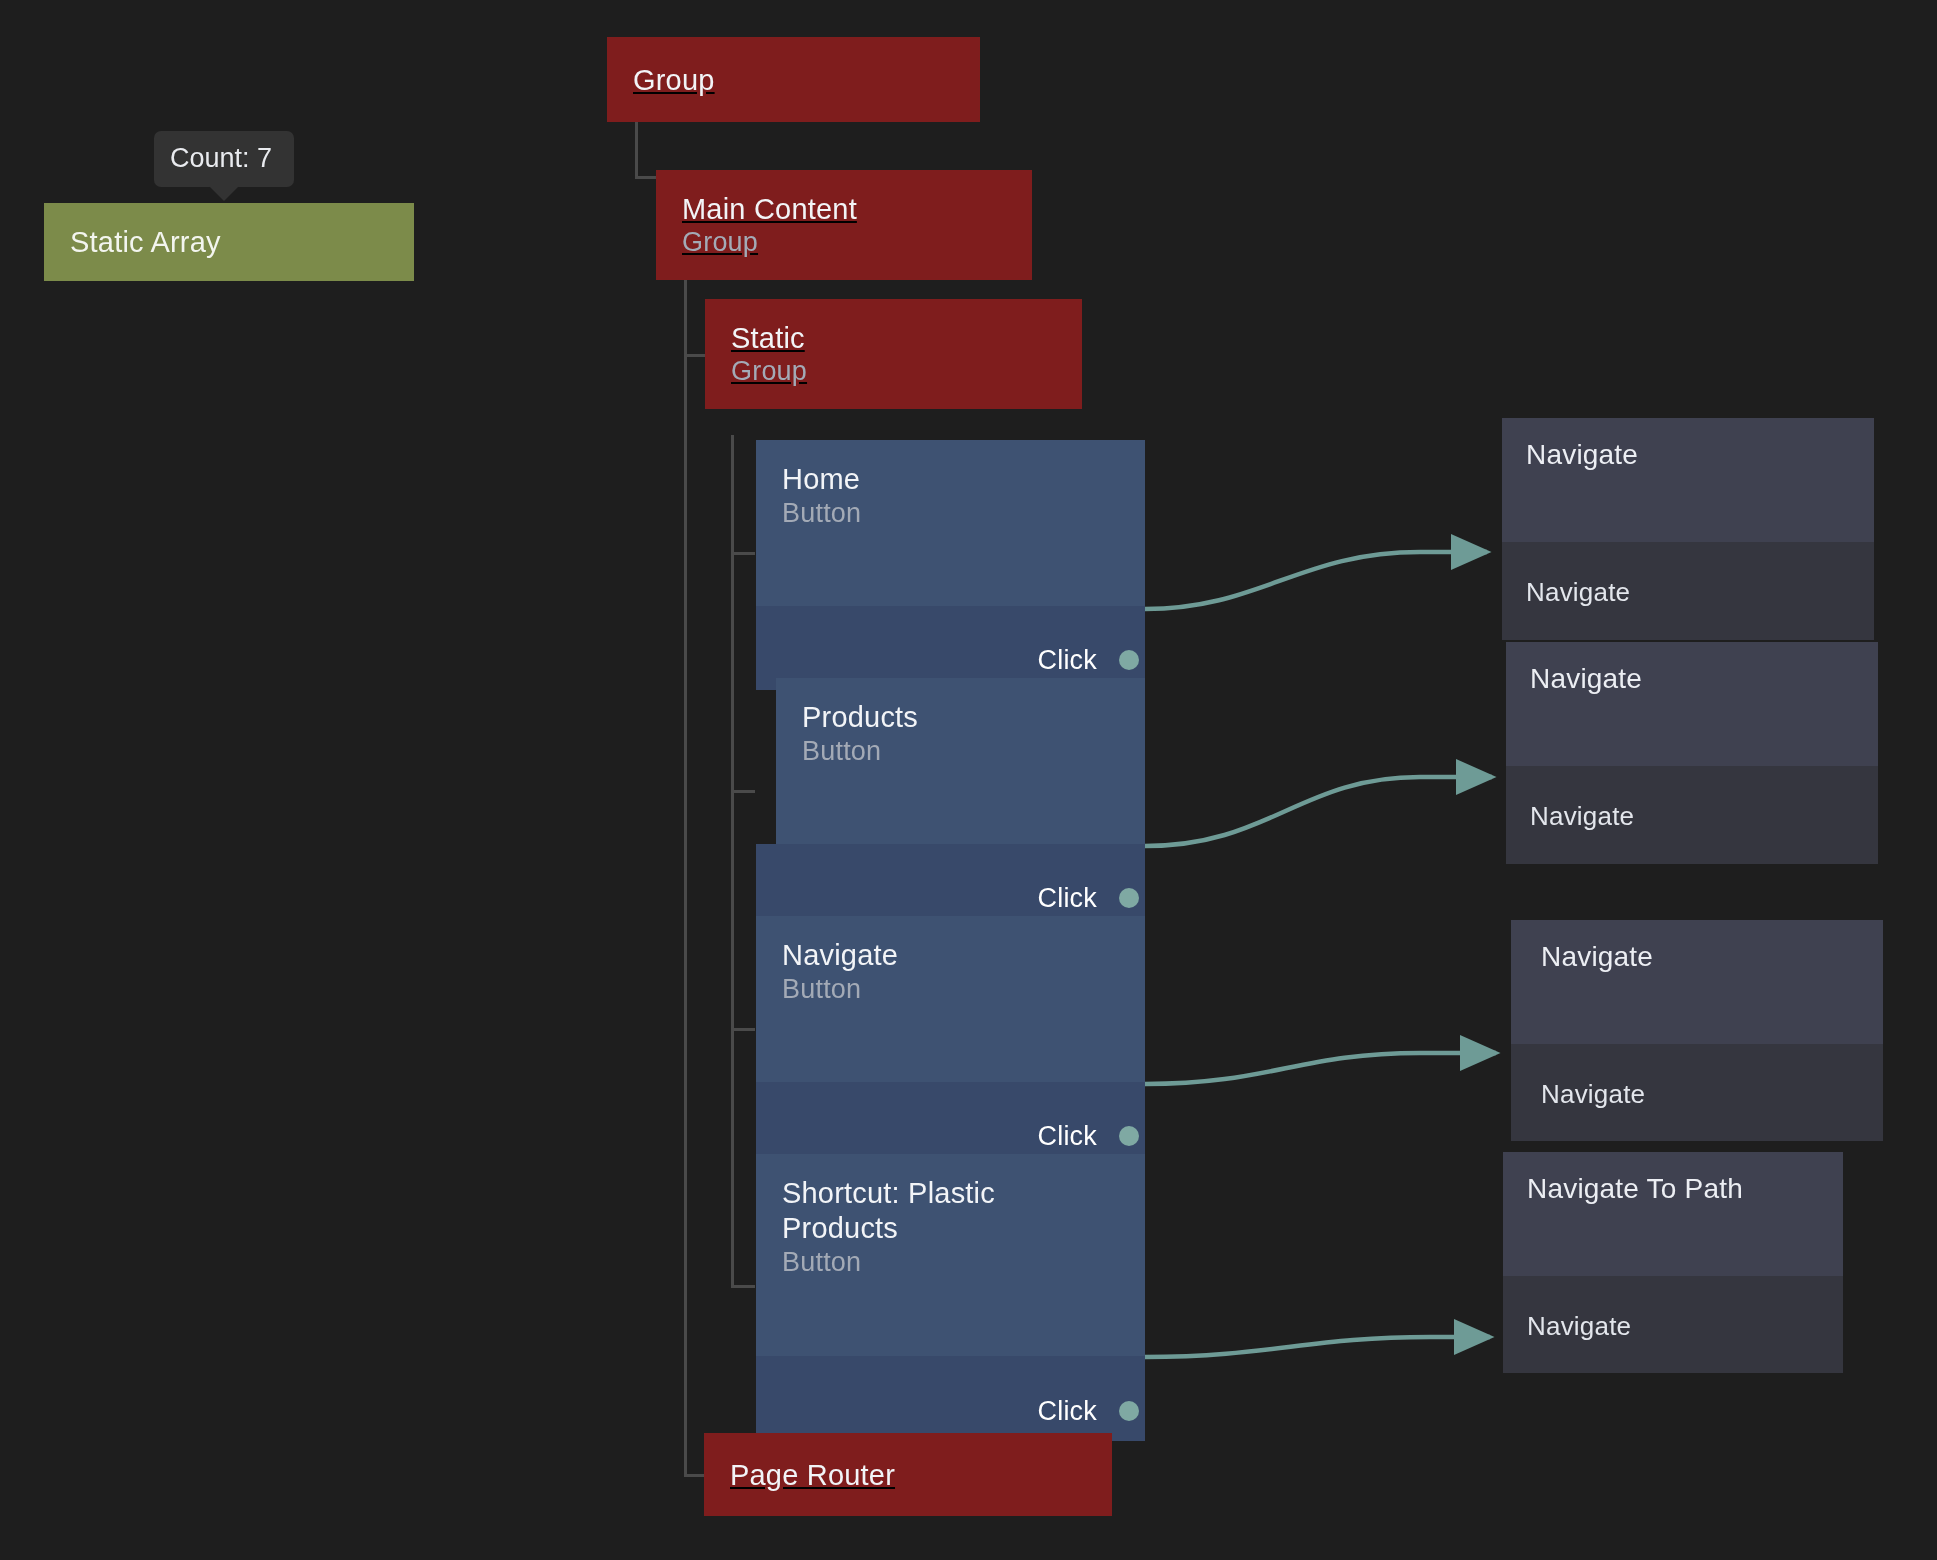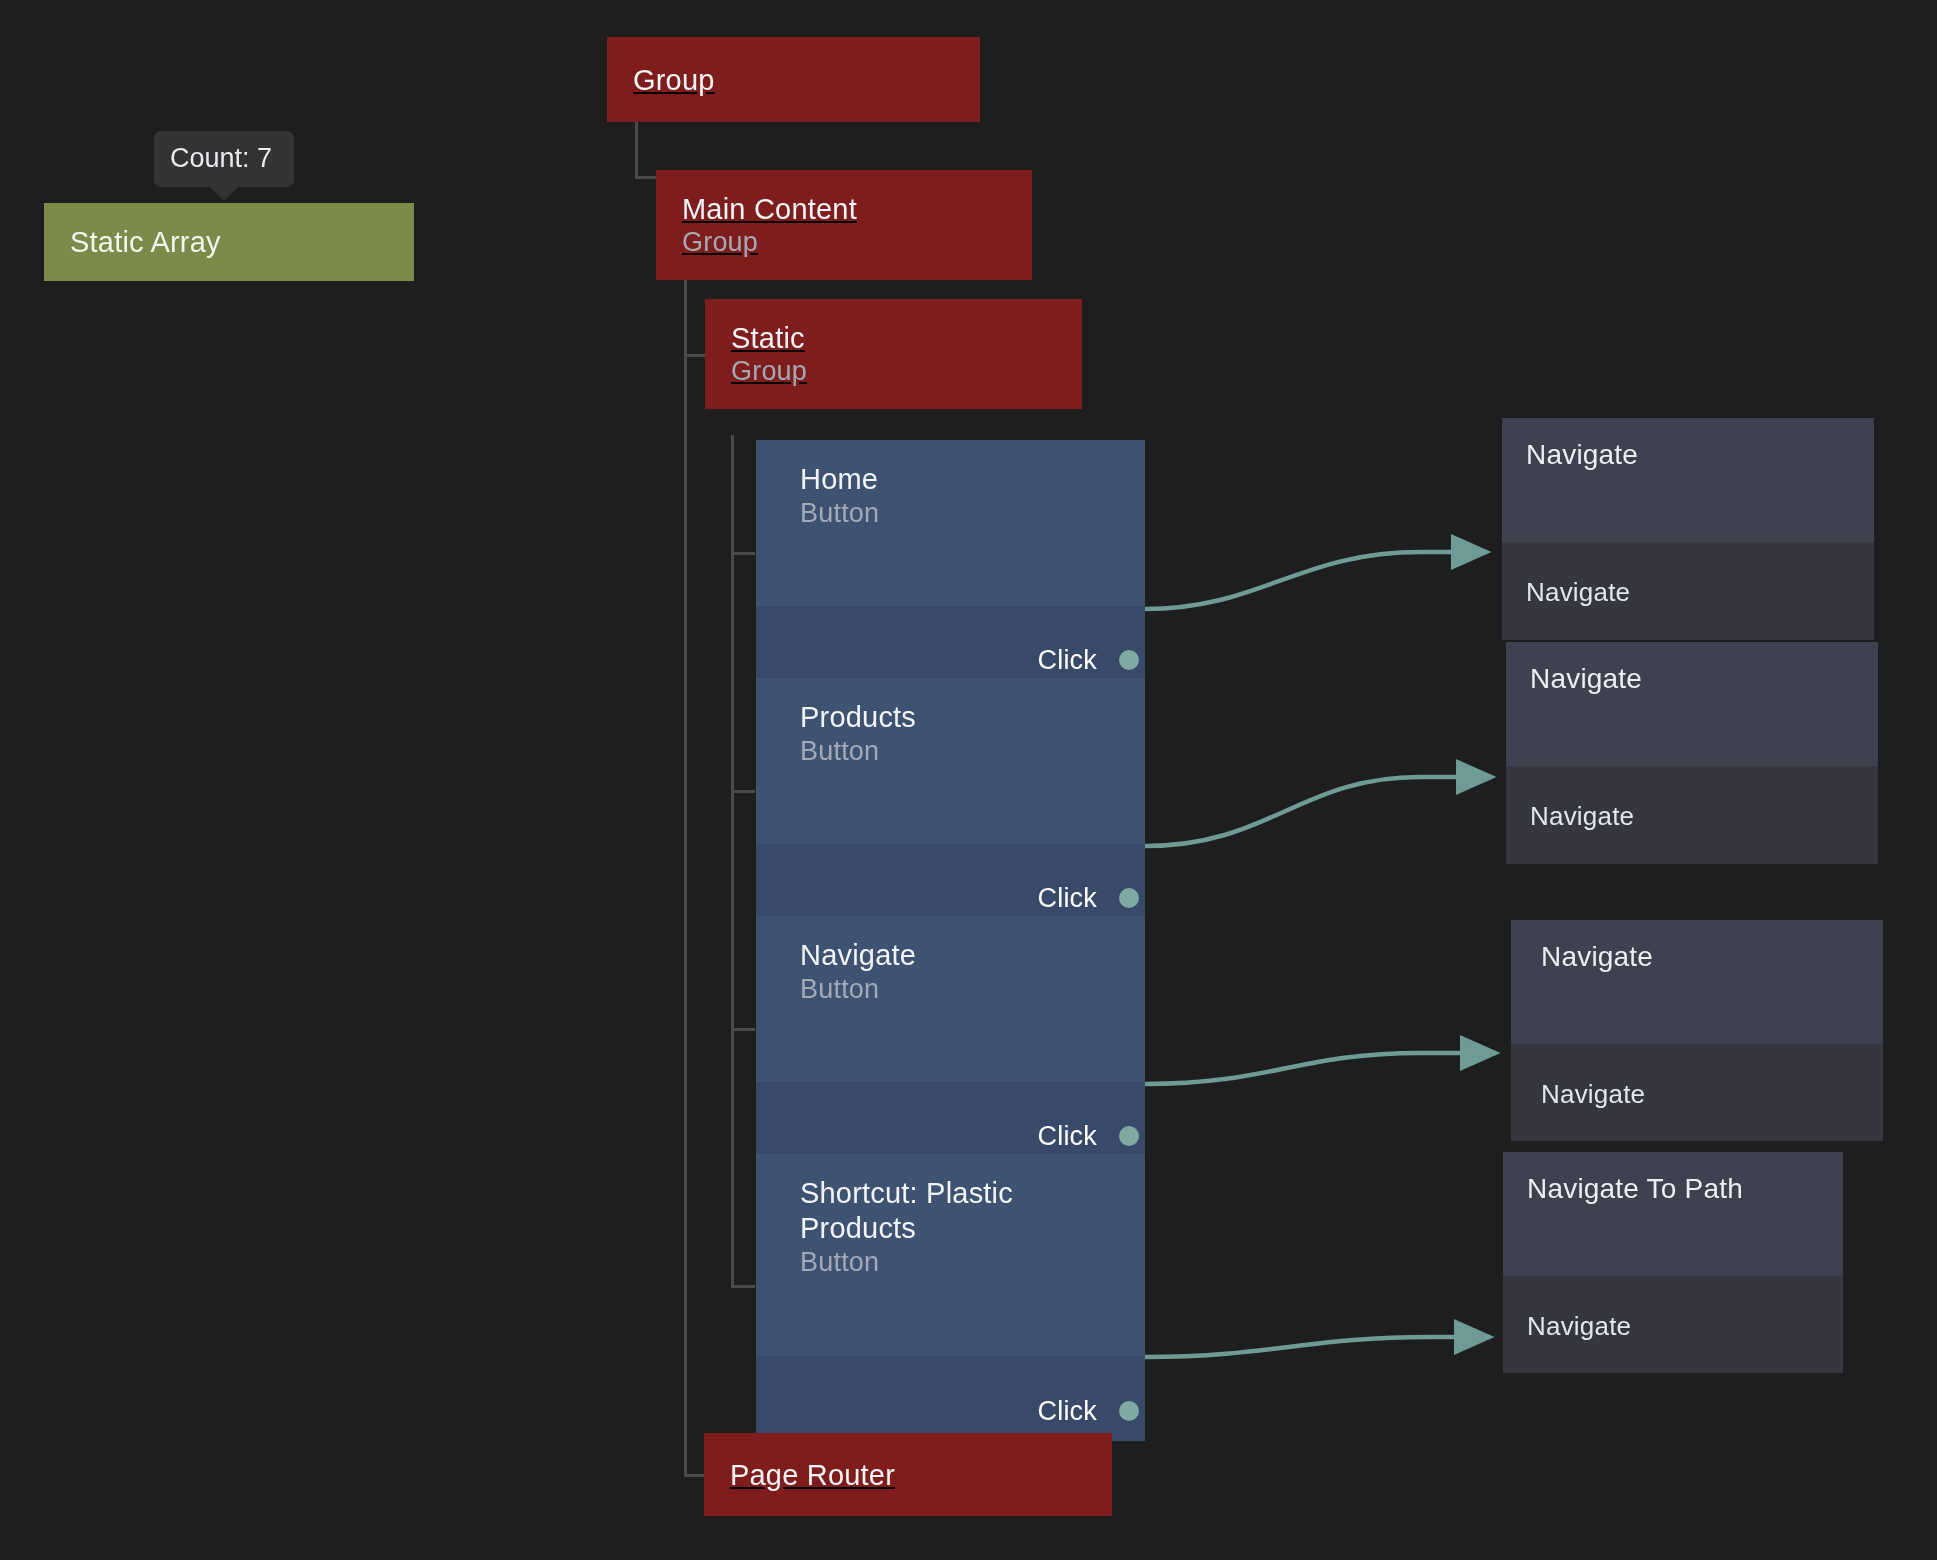--- a/index.html
+++ b/index.html
@@ -47,21 +47,21 @@
     line-height: 32px;
     letter-spacing: .2px;
   }
   .node-pad {
     padding: 22px 26px 20px 26px;
   }
 
   
   .btn-node .bn-head {
     background: #3e5272;
-    padding: 22px 26px 20px 44px;
+    padding: 22px 26px 20px 26px;
   }
   .btn-node .bn-body {
     background: #38496a;
     position: relative;
   }
   .btn-node .bn-title {
     color: #f2f4f7;
     font-size: 29px;
     line-height: 35px;
     letter-spacing: .2px;
@@ -241,21 +241,21 @@
     </div>
     <div class="bn-body" style="height:84px;">
       <div class="port-row" style="top:39px; right:16px;">
         <span class="port-label">Click</span>
         <span class="port-dot"></span>
       </div>
     </div>
   </div>
 
   <div class="node btn-node" style="left:756px; top:678px; width:389px; height:208px;">
-    <div class="bn-head" style="height:124px;">
+    <div class="bn-head" style="height:124px;margin-left:20px;">
       <div class="bn-title">Products</div>
       <div class="bn-sub">Button</div>
     </div>
     <div class="bn-body" style="height:84px;">
       <div class="port-row" style="top:39px; right:16px;">
         <span class="port-label">Click</span>
         <span class="port-dot"></span>
       </div>
     </div>
   </div>

